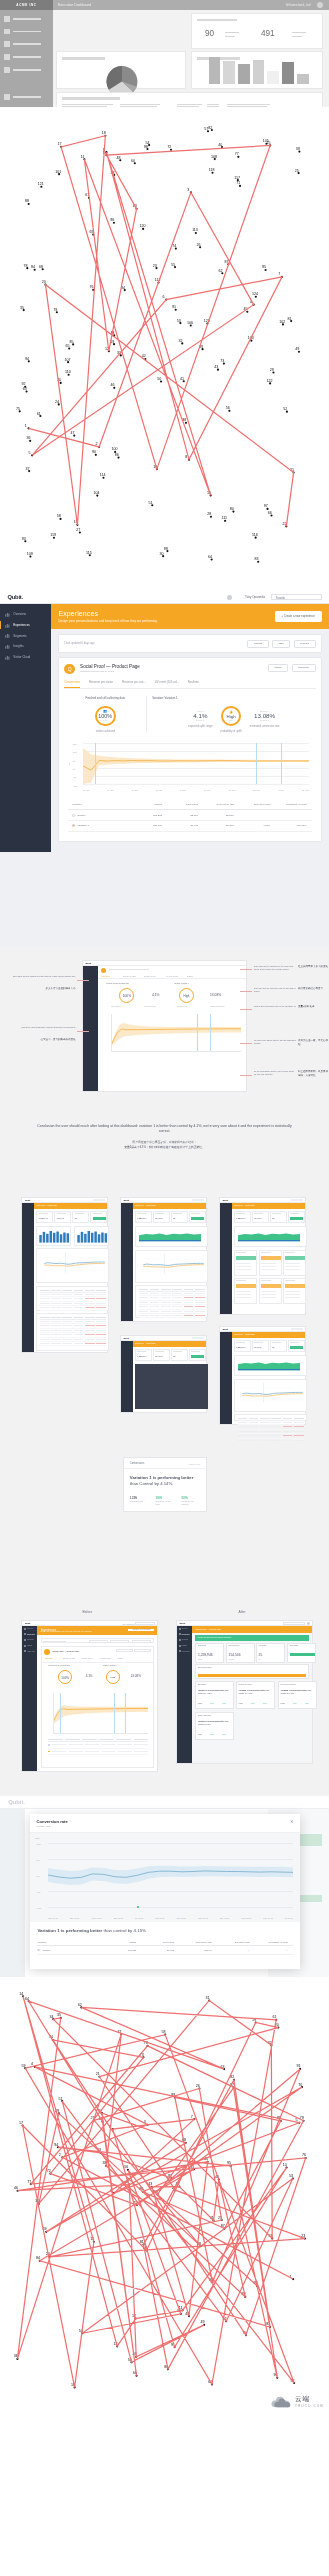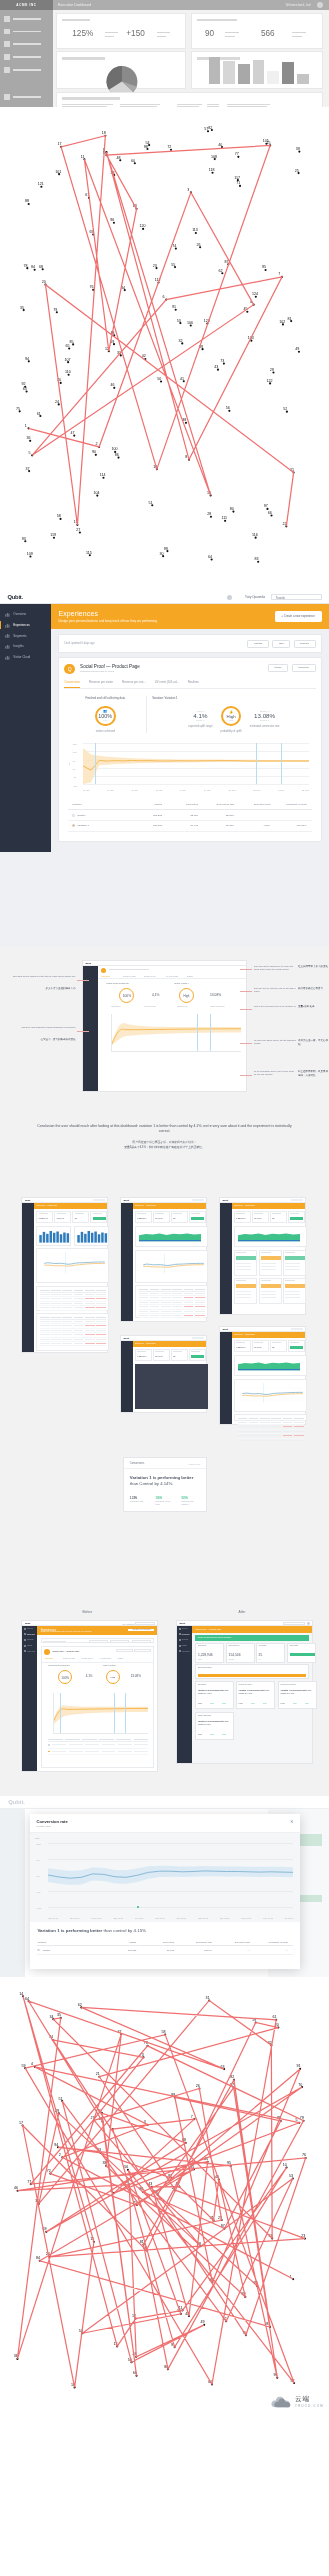--- a/index.html
+++ b/index.html
@@ -166,36 +166,27 @@
         </div>
       <div class="s1-navrow bottom">
           <span class="s1-navsq"></span>
           <span class="s1-navln"></span>
         </div>
     </div>
   </div>
 
   <div class="s1-main">
 
-    <div class="s1-card" style="left:3.3px; top:2.5px; width:130px; height:36px;">
-      <div class="s1-lbl" style="left:5px; top:5px; width:28px;"></div>
-      <div class="s1-bignum" style="left:15px; top:15px;">125%</div>
-      <div class="s1-dash" style="left:48px; top:18px; width:13px;"></div>
-      <div class="s1-dash" style="left:48px; top:22px; width:9px;"></div>
-      <div class="s1-bignum" style="left:69px; top:15px;">+150</div>
-      <div class="s1-dash" style="left:100px; top:18px; width:13px;"></div>
-      <div class="s1-dash" style="left:100px; top:22px; width:9px;"></div>
-    </div>
 
     <div class="s1-card" style="left:138px; top:2.5px; width:132px; height:36px;">
       <div class="s1-lbl" style="left:5px; top:5px; width:40px;"></div>
       <div class="s1-bignum" style="left:13px; top:15px;">90</div>
       <div class="s1-dash" style="left:33px; top:18px; width:14px;"></div>
       <div class="s1-dash" style="left:33px; top:22px; width:10px;"></div>
-      <div class="s1-bignum" style="left:69px; top:15px;">566</div>
+      <div class="s1-bignum" style="left:69px; top:15px;">491</div>
       <div class="s1-dash" style="left:100px; top:18px; width:14px;"></div>
       <div class="s1-dash" style="left:100px; top:22px; width:10px;"></div>
     </div>
 
     <div class="s1-card" style="left:3.3px; top:41px; width:130px; height:38px;">
       <div class="s1-lbl" style="left:5px; top:5px; width:43px;"></div>
       <svg width="56" height="35" viewBox="0 0 68 68" style="position:absolute; left:37px; top:11.5px;">
         <circle cx="34" cy="34" r="30" fill="#8a8a8a"></circle>
         <path d="M34,34 L34,4 A30,30 0 0,0 8.6,49.8 Z" fill="#6e6e6e"></path>
         <path d="M34,34 L8.6,49.8 A30,30 0 0,0 55,53.5 Z" fill="#d6d6d6"></path>

